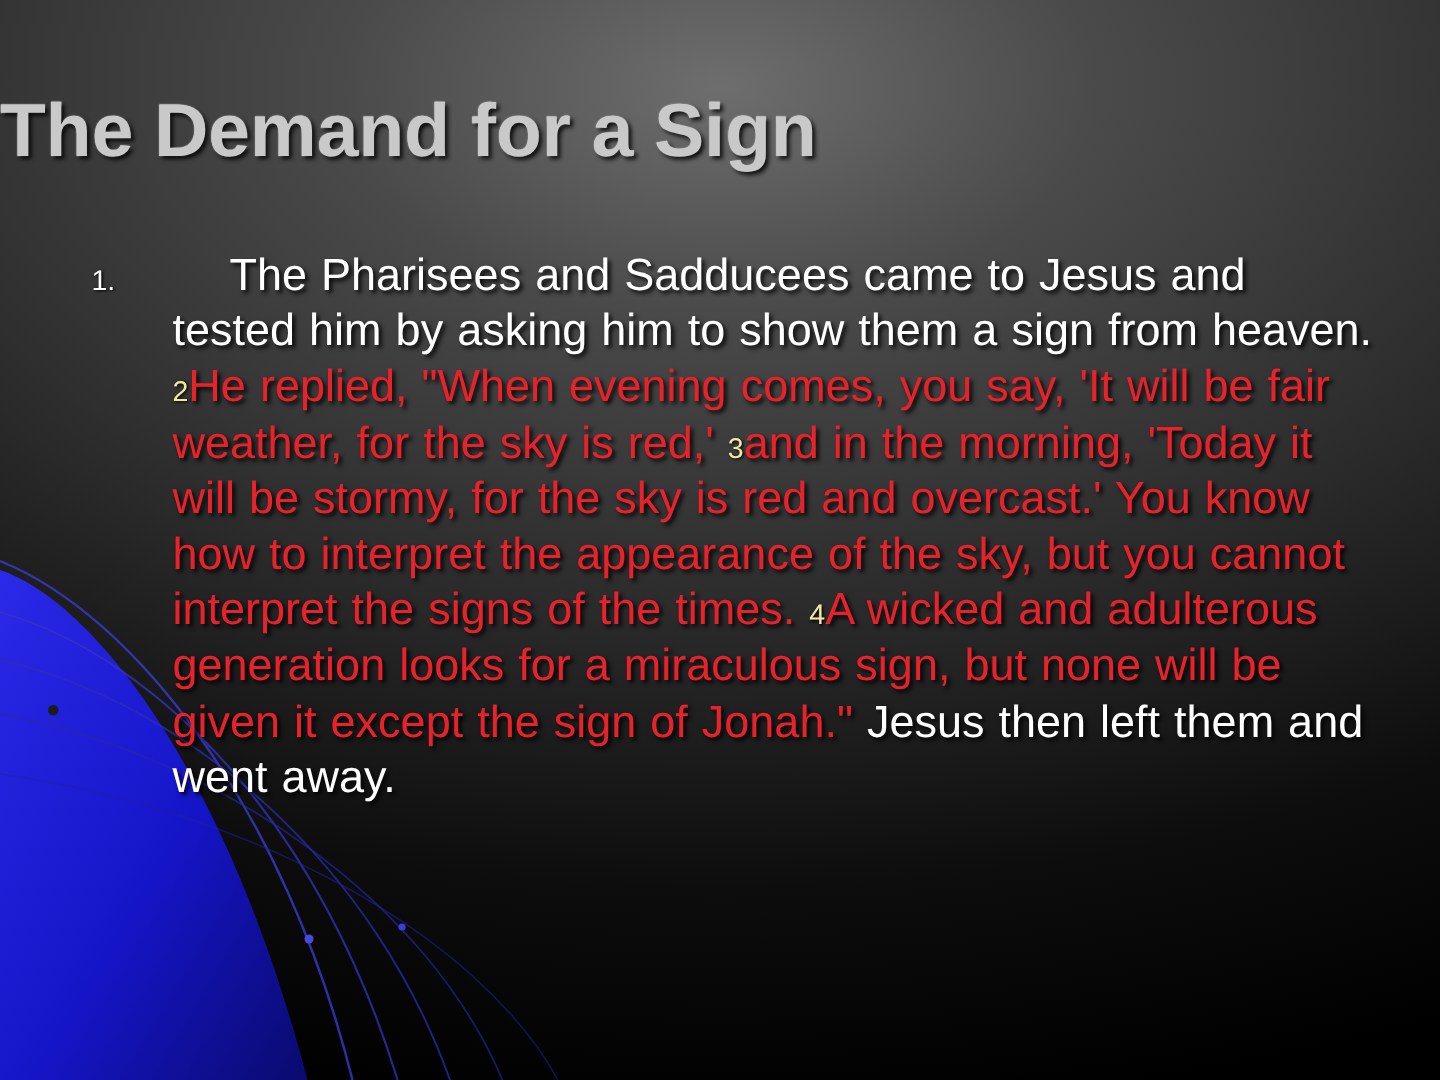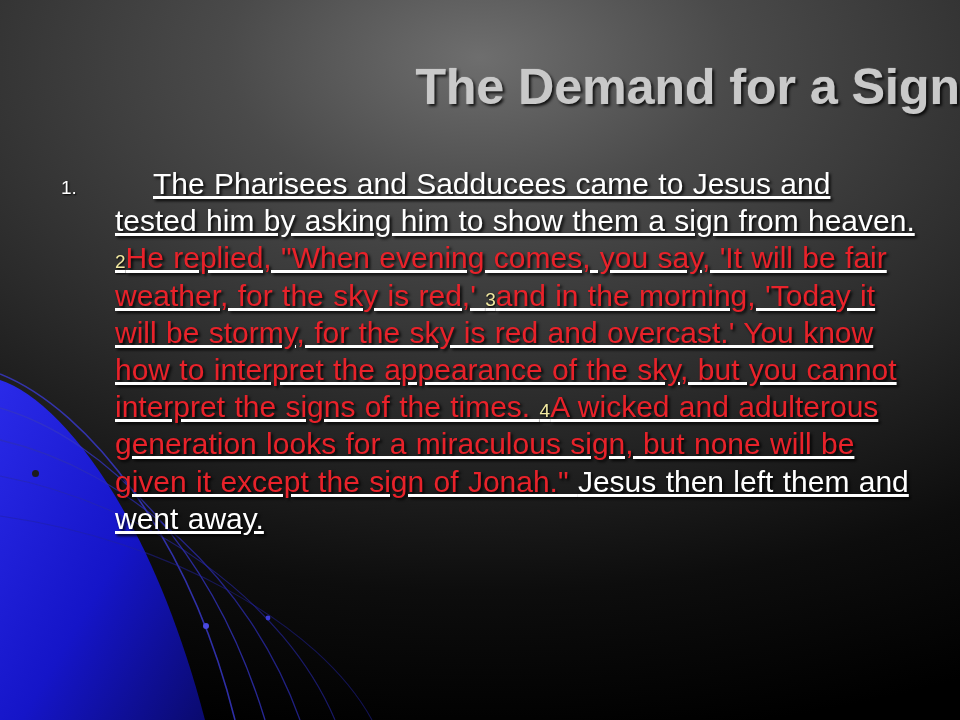--- a/index.html
+++ b/index.html
@@ -26,21 +26,21 @@
     bottom: 0;
     width: 520px;
     height: 380px;
     pointer-events: none;
   }
   .slide-title {
     position: absolute;
     top: 58px;
     left: 0;
     width: 960px;
-    text-align: right;
+    text-align: left;
     font-size: 50px;
     font-weight: bold;
     color: #c9c9c9;
     letter-spacing: 0px;
     text-shadow: 2px 2px 3px rgba(0,0,0,0.85), 0 0 1px #efefef;
   }
   .body-block {
     position: absolute;
     top: 165px;
     left: 55px;
@@ -60,21 +60,20 @@
     text-shadow: 1px 1px 2px #000;
   }
   .para {
     font-size: 30px;
     line-height: 1.24;
     color: #ffffff;
     text-shadow: 2px 2px 3px rgba(0,0,0,0.9);
     margin: 0;
     text-align: left;
     word-spacing: 1px;
-    text-decoration: underline;
   }
   .para .indent {
     display: inline-block;
     width: 38px;
   }
   .red {
     color: #e8222a;
     text-shadow: 2px 2px 3px rgba(0,0,0,0.9);
   }
   .vnum {

